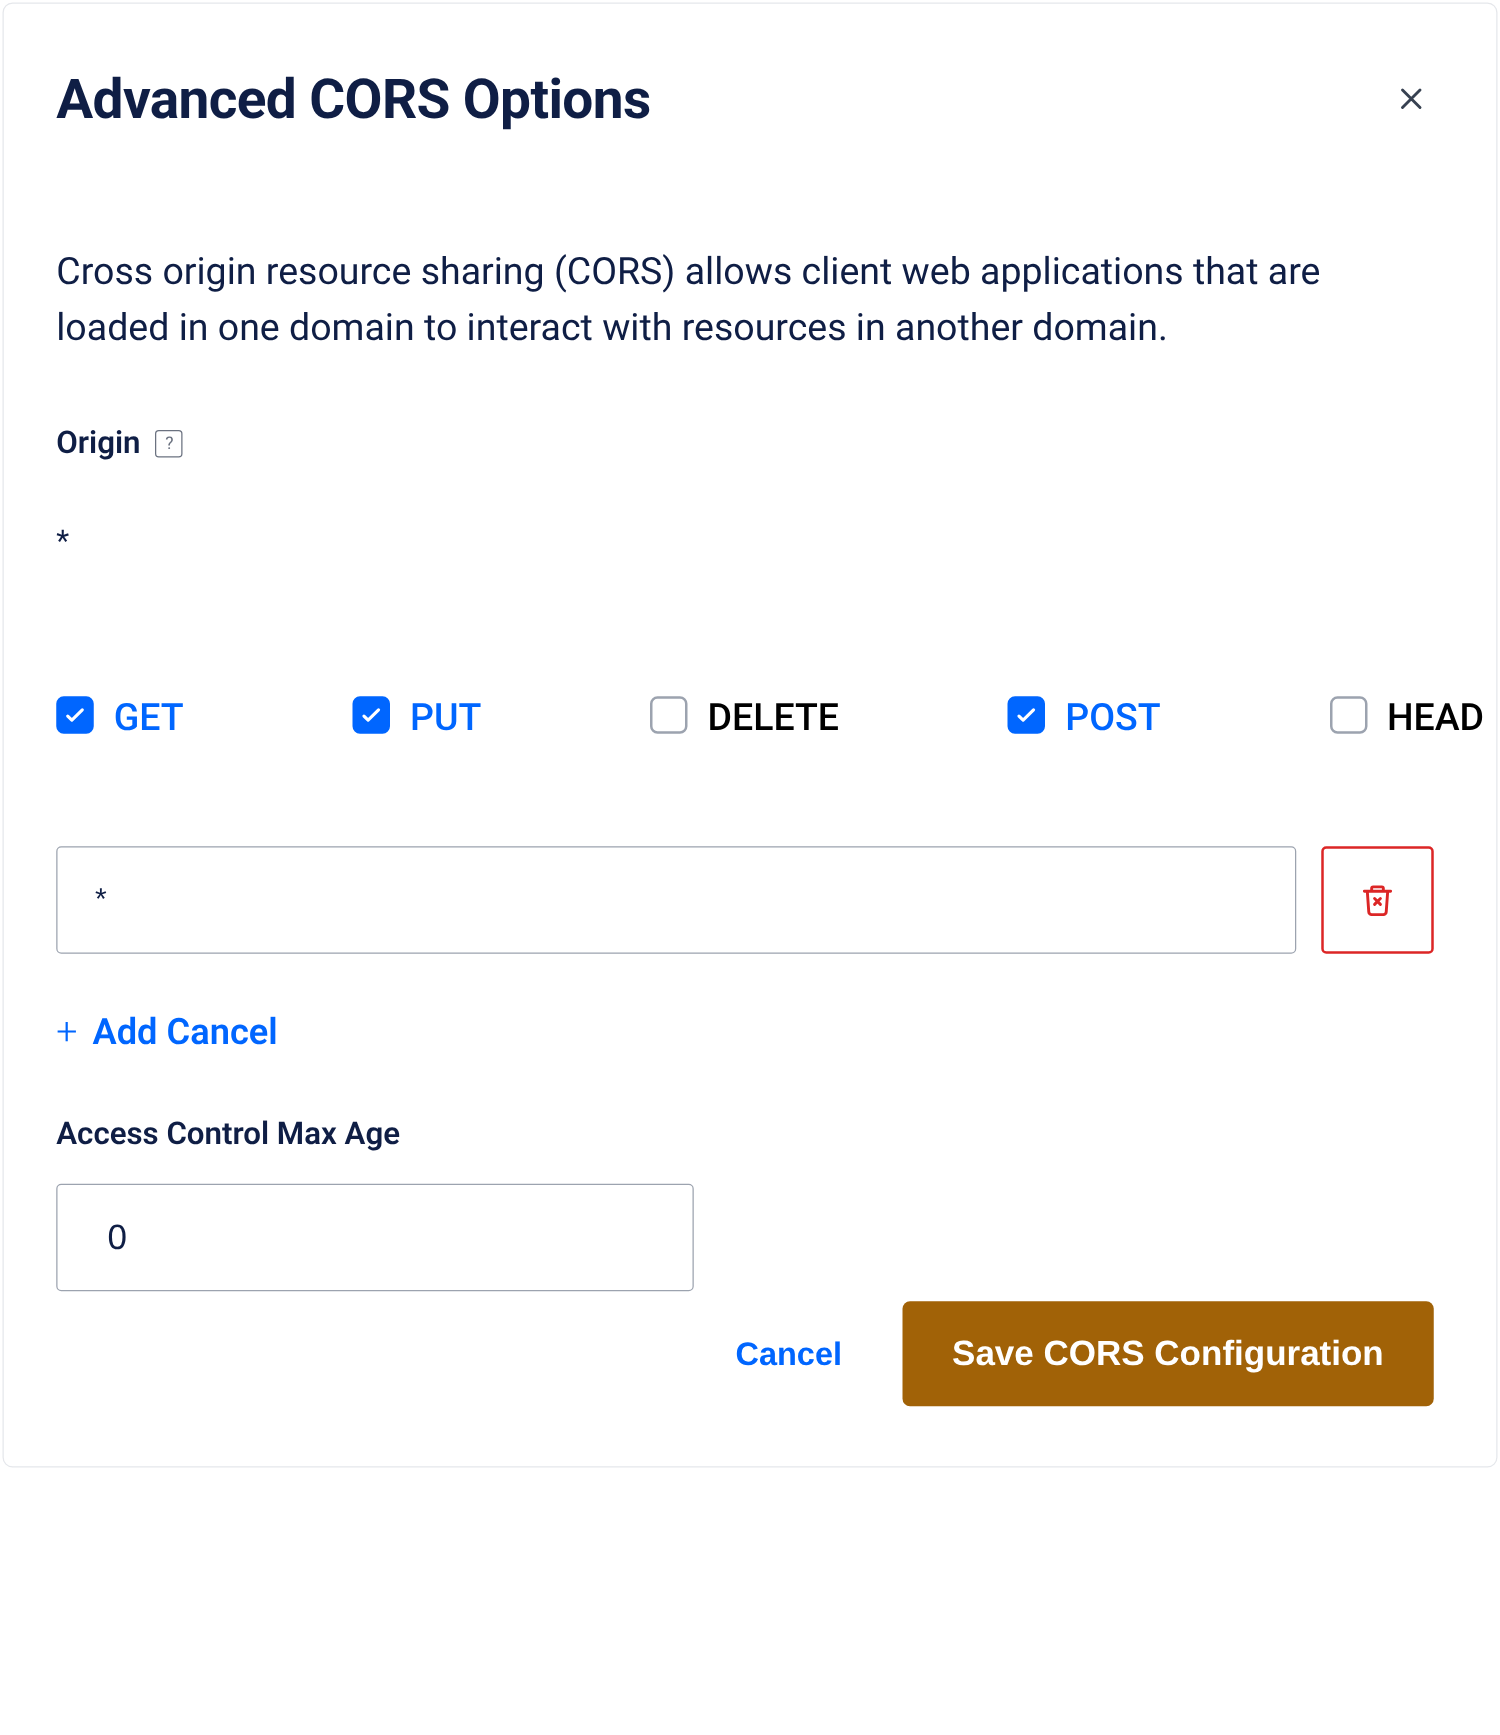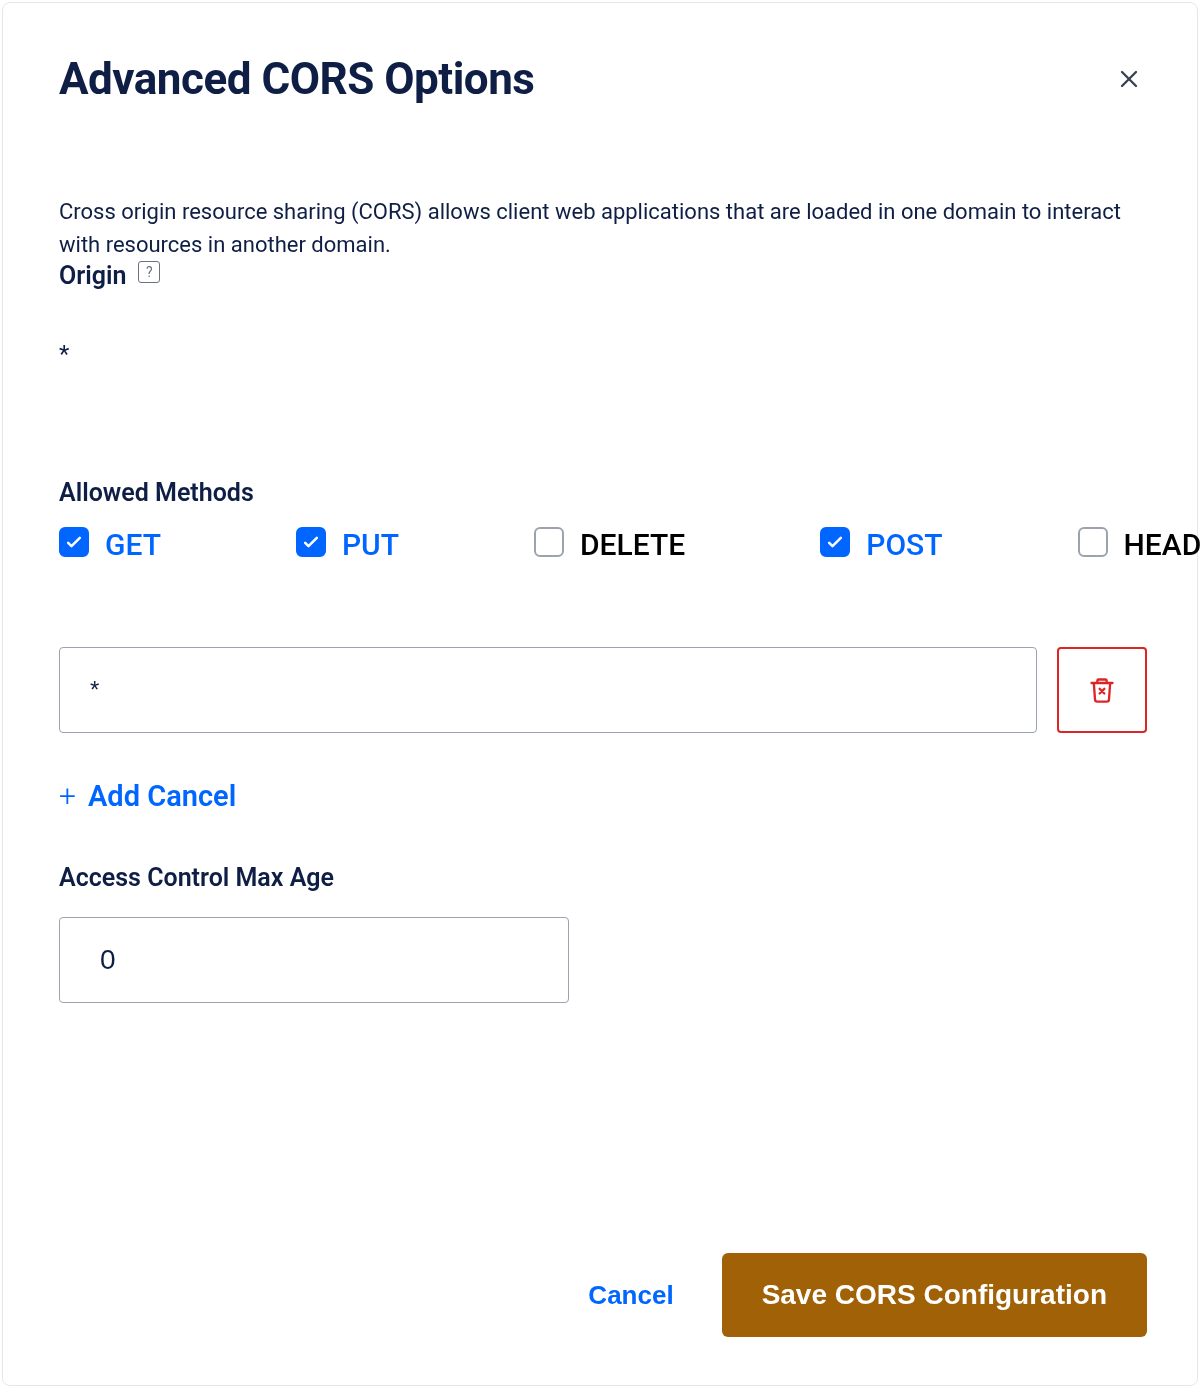--- a/index.html
+++ b/index.html
@@ -10,24 +10,24 @@
     body {
       font-family: -apple-system, BlinkMacSystemFont, "Segoe UI", Roboto, Helvetica, Arial, sans-serif;
       background: #fff;
       width: 1200px;
       height: 1388px;
       position: relative;
     }
     .modal {
       border: 1px solid #e5e7eb;
       border-radius: 8px;
-      padding: 50px 50px 50px 56px;
+      padding: 50px 50px 50px 42px;
       width: 1196px;
       margin: 2px;
-      height: 1384px;
+      height: 1172px;
       position: relative;
     }
     .header {
       display: flex;
       justify-content: space-between;
       align-items: flex-start;
       margin-bottom: 90px;
     }
     .title {
       font-size: 44px;
@@ -41,30 +41,32 @@
       padding: 4px;
       margin-top: 8px;
     }
     .close-btn svg {
       width: 28px;
       height: 28px;
       stroke: #374151;
       stroke-width: 2;
     }
     .description {
-      font-size: 22px;
+      font-size: 30px;
       color: #0f1e45;
       line-height: 1.5;
+      margin-bottom: 55px;
       font-weight: 400;
     }
     .field-label {
       font-size: 25px;
       font-weight: 600;
       color: #0f1e45;
       display: flex;
+      align-items: center;
       gap: 12px;
     }
     .help-icon {
       width: 22px;
       height: 22px;
       border: 1.5px solid #6b7280;
       border-radius: 3px;
       display: inline-flex;
       align-items: center;
       justify-content: center;
@@ -229,21 +231,20 @@
 
   <div>
     <div class="field-label">
       <span>Origin</span>
       <span class="help-icon">?</span>
     </div>
     <div class="origin-value">*</div>
   </div>
 
   <div class="methods-section">
-    <div class="field-label">Allowed Methods</div>
     <div class="methods-row" id="methods-row">
         <div class="checkbox-item">
           <div class="checkbox checked">
             <svg viewBox="0 0 24 24">
               <path d="M5 13l4 4L19 7" stroke-linecap="round" stroke-linejoin="round"></path>
             </svg>
           </div>
           <span class="checkbox-label checked">GET</span>
         </div>
         <div class="checkbox-item">

